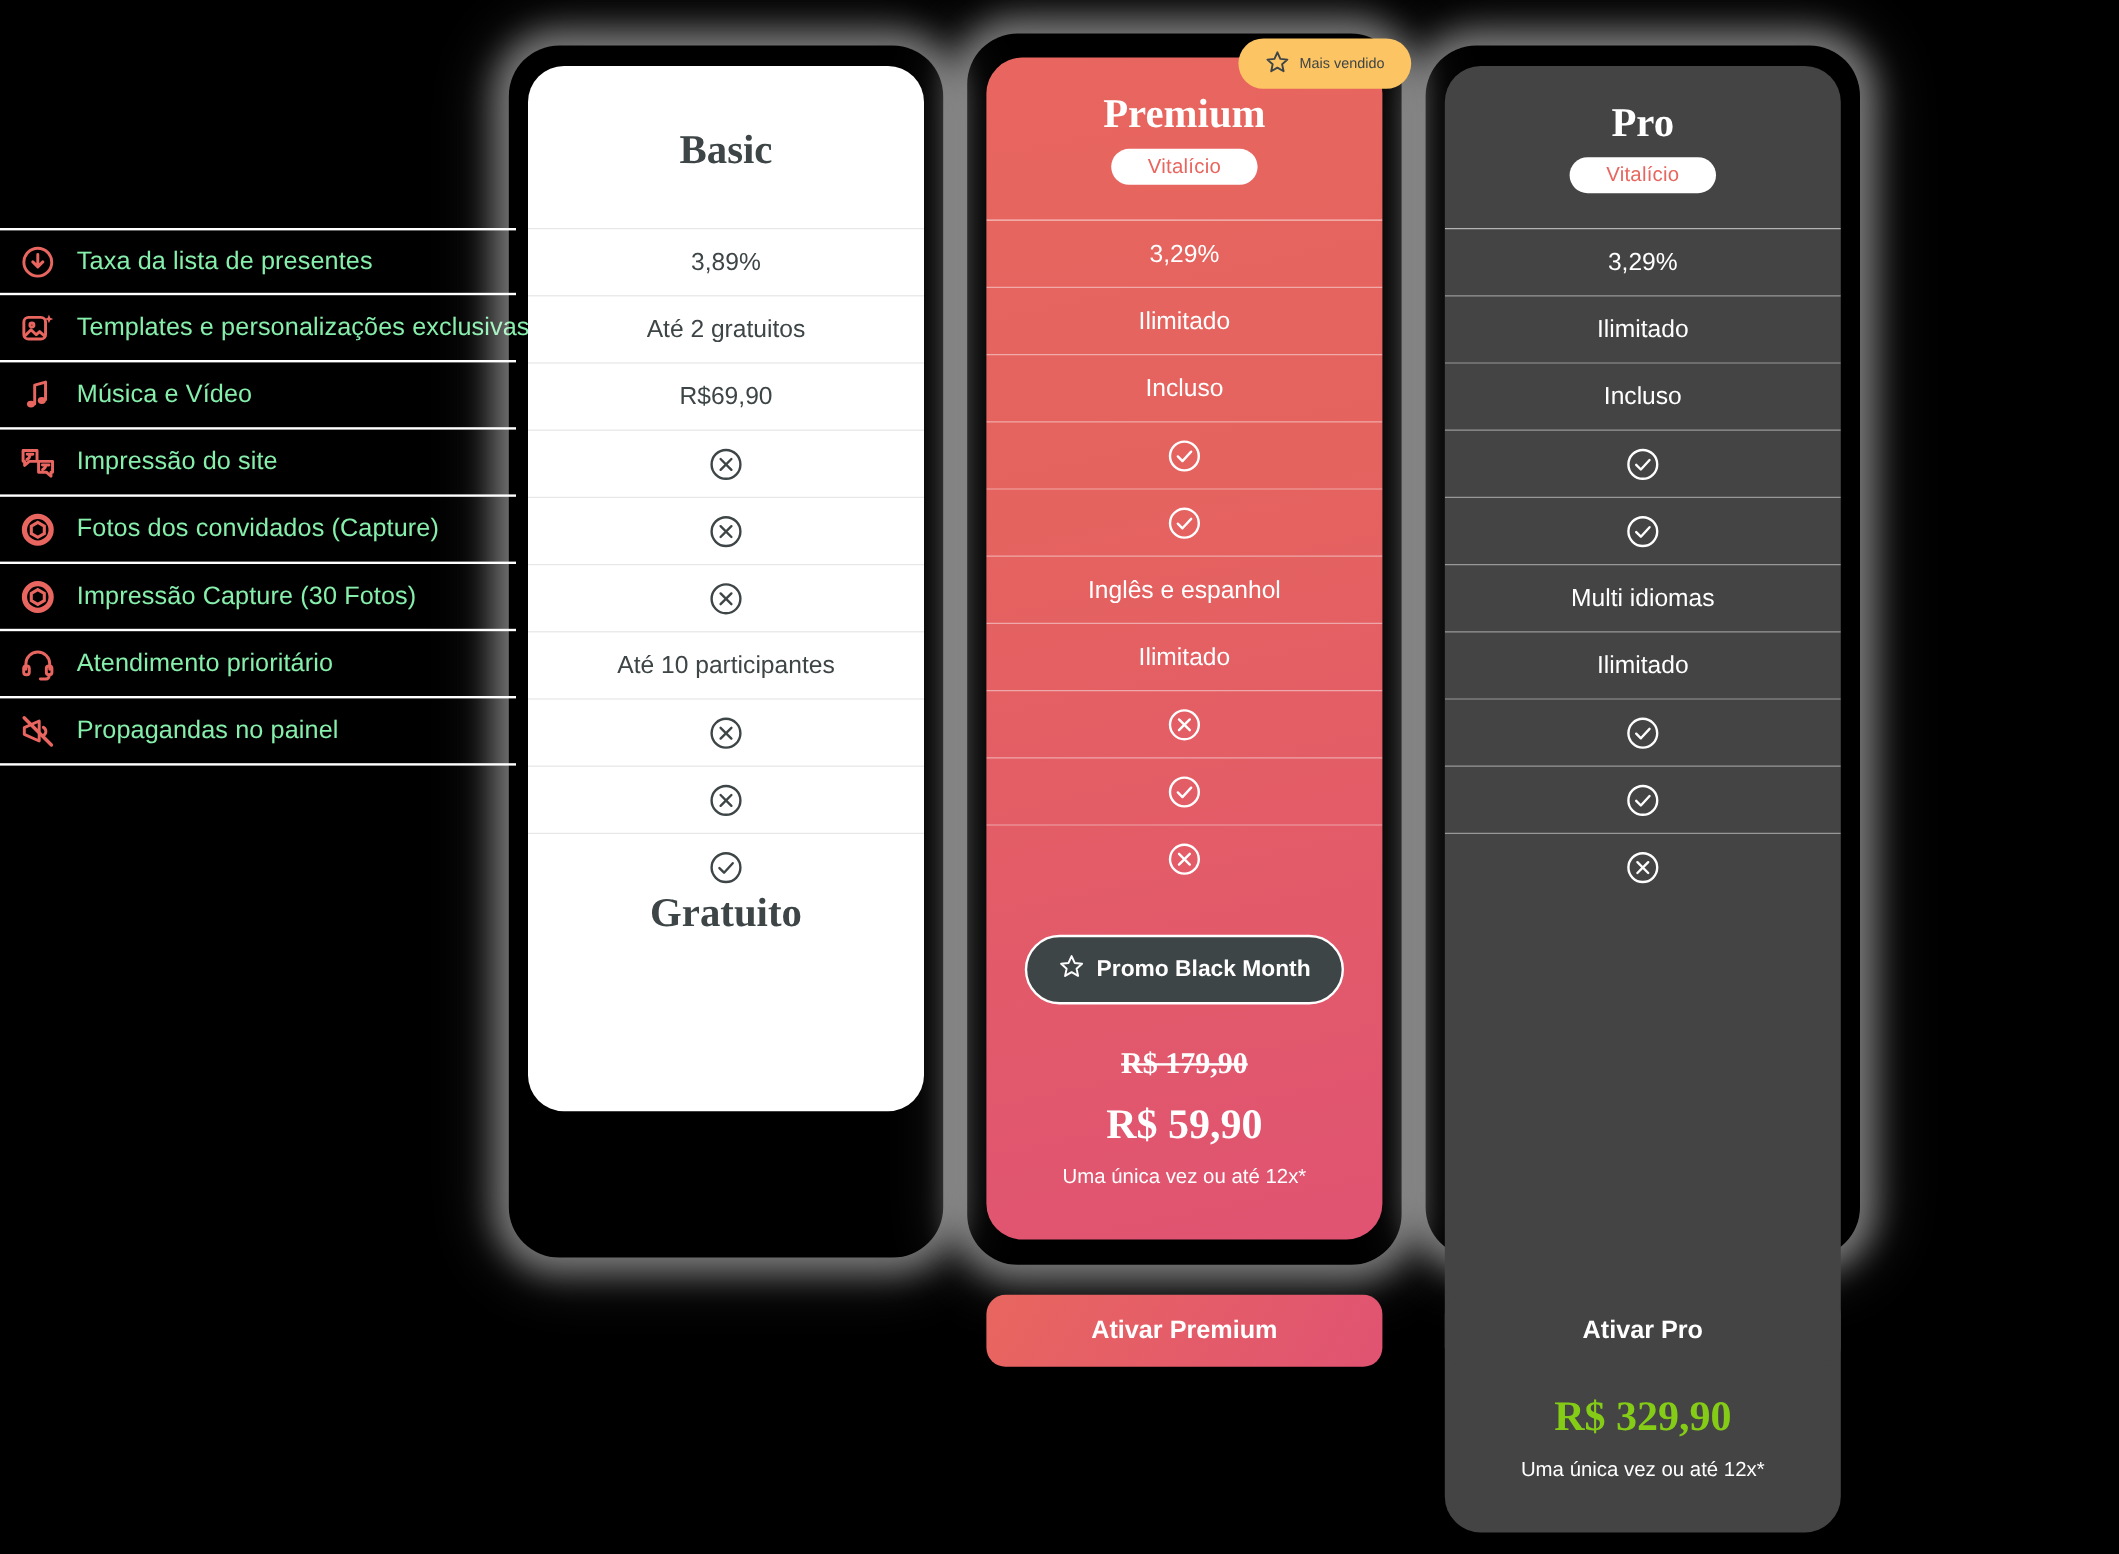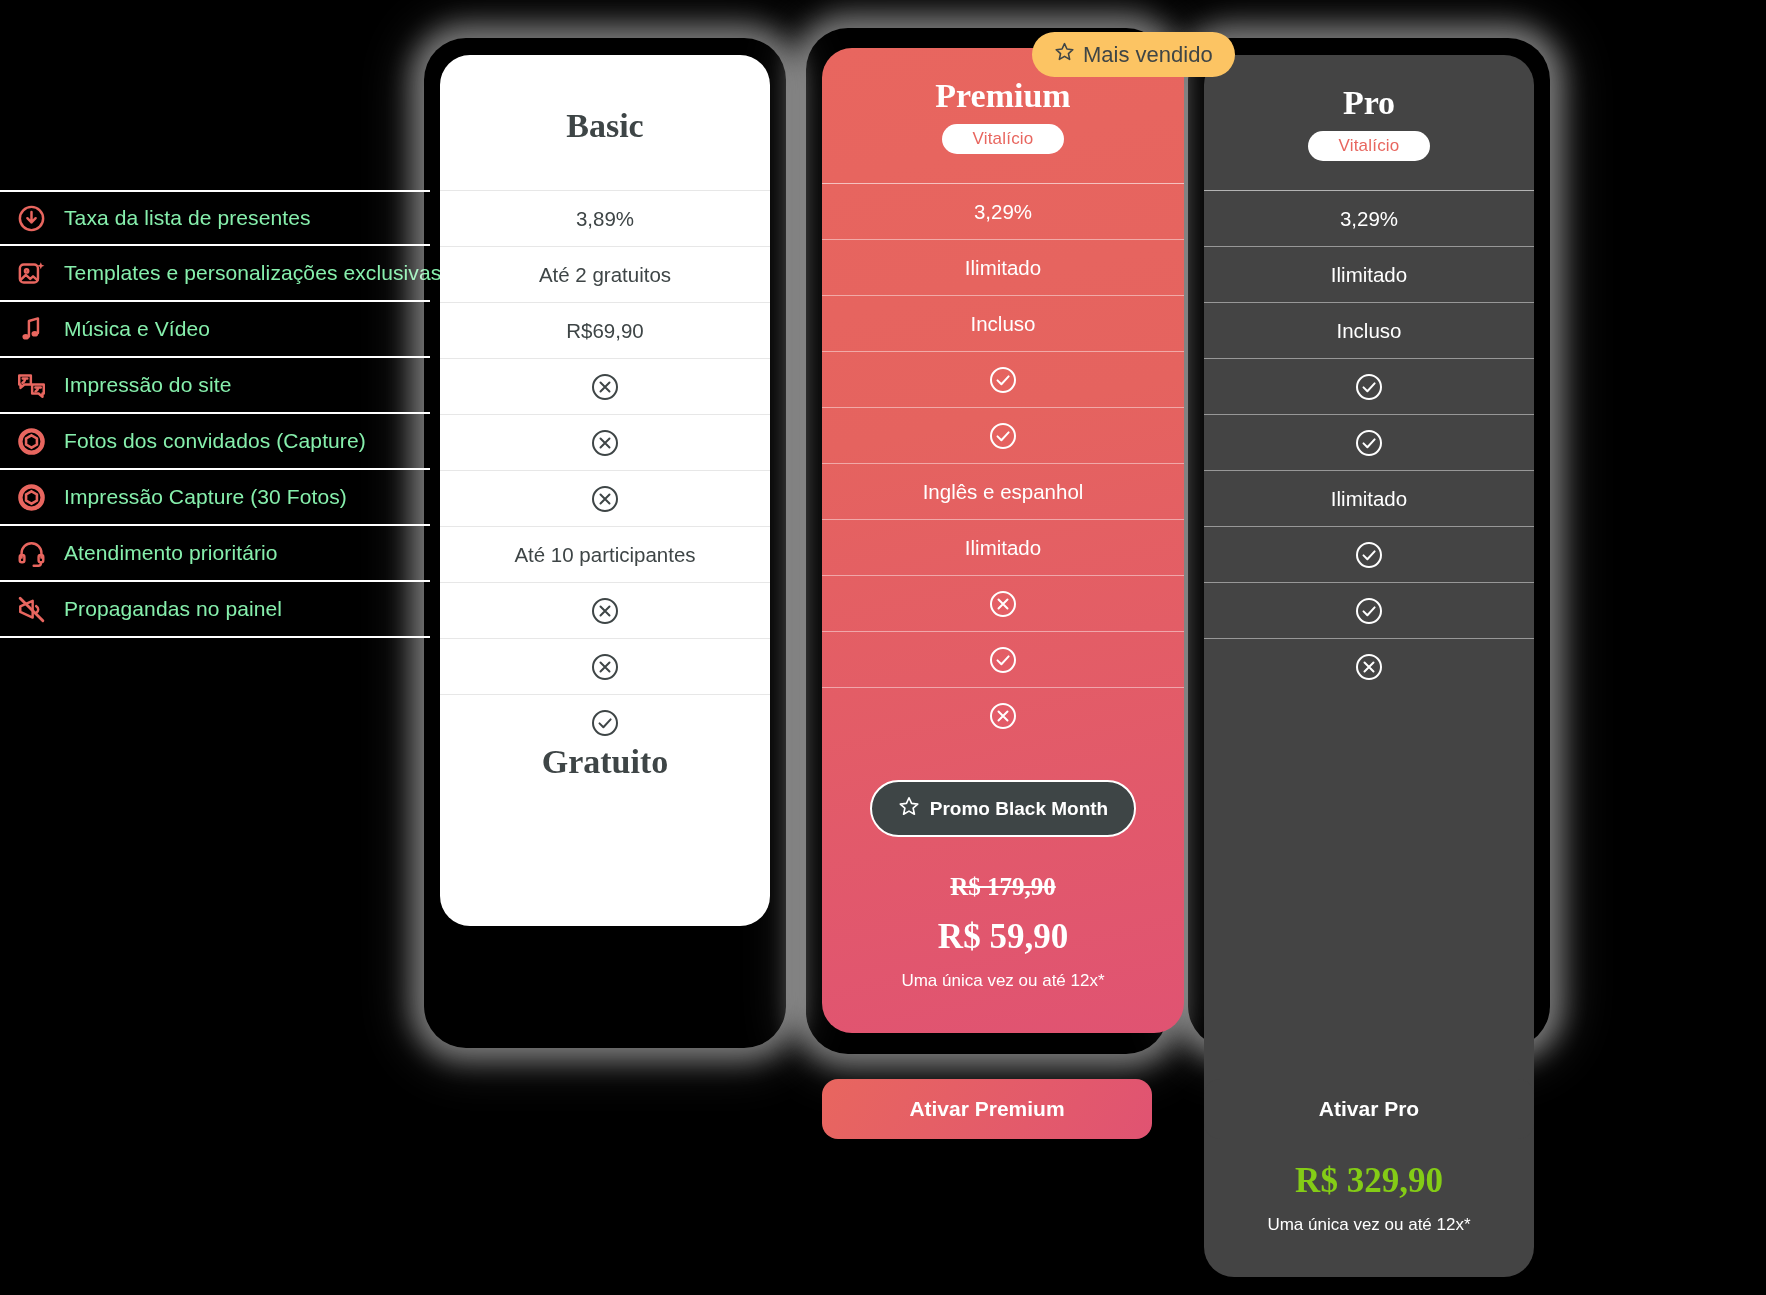--- a/index.html
+++ b/index.html
@@ -44,21 +44,21 @@
     overflow: hidden;
   }
   .card-shadow {
     position: absolute;
     border-radius: 42px;
     box-shadow: 0 0 26px 13px rgba(255,255,255,.40),
                 0 0 46px 22px rgba(255,255,255,.13);
   }
 
   .card-basic   { left: 440px;  top: 55px;  width: 330px; height: 871px; background: #ffffff; }
-  .card-premium { left: 822px;  top: 48px;  width: 362px; height: 985px;
+  .card-premium { left: 822px;  top: 48px;  width: 330px; height: 985px;
                   background: linear-gradient(168deg, #e8665f 0%, #e5635f 38%, #e05372 100%); }
   .card-pro     { left: 1204px; top: 55px;  width: 330px; height: 1222px; background: #444444; }
 
   .sh-basic   { left: 424px;  top: 38px;  width: 362px; height: 1010px; }
   .sh-premium { left: 806px;  top: 28px;  width: 362px; height: 1026px; }
   .sh-pro     { left: 1188px; top: 38px;  width: 362px; height: 1010px; }
 
   .card-head {
     height: 135px;
     display: flex; flex-direction: column;
@@ -152,26 +152,26 @@
     font-size: 17px;
     color: #ffffff;
     margin-top: 14px;
     margin-bottom: 42px;
   }
 
   
   .badge-best {
     position: absolute;
     left: 1032px; top: 32px;
-    display: flex; align-items: flex-end; gap: 8px;
+    display: flex; align-items: center; gap: 8px;
     background: #fcc463;
     color: #3e4546;
     border-radius: 999px;
     padding: 9px 22px;
-    font-size: 22px;
+    font-size: 12px;
     z-index: 12;
     cursor: pointer;
   }
   .badge-best svg { width: 21px; height: 21px; }
 
   
   .cta {
     position: absolute;
     height: 60px;
     border-radius: 16px;
@@ -429,20 +429,23 @@
             <path d="M7.6 12.3l3.1 3.1 5.8-6.3" stroke-linecap="round" stroke-linejoin="round"></path>
           </svg>
         </div>
         <div class="val-row">
           <svg class="mark" viewBox="0 0 24 24" fill="none" stroke-width="1.6">
             <circle cx="12" cy="12" r="9.6"></circle>
             <path d="M7.6 12.3l3.1 3.1 5.8-6.3" stroke-linecap="round" stroke-linejoin="round"></path>
           </svg>
         </div>
         <div class="val-row">
+          <span>Multi idiomas</span>
+        </div>
+        <div class="val-row">
           <span>Ilimitado</span>
         </div>
         <div class="val-row">
           <svg class="mark" viewBox="0 0 24 24" fill="none" stroke-width="1.6">
             <circle cx="12" cy="12" r="9.6"></circle>
             <path d="M7.6 12.3l3.1 3.1 5.8-6.3" stroke-linecap="round" stroke-linejoin="round"></path>
           </svg>
         </div>
         <div class="val-row">
           <svg class="mark" viewBox="0 0 24 24" fill="none" stroke-width="1.6">

